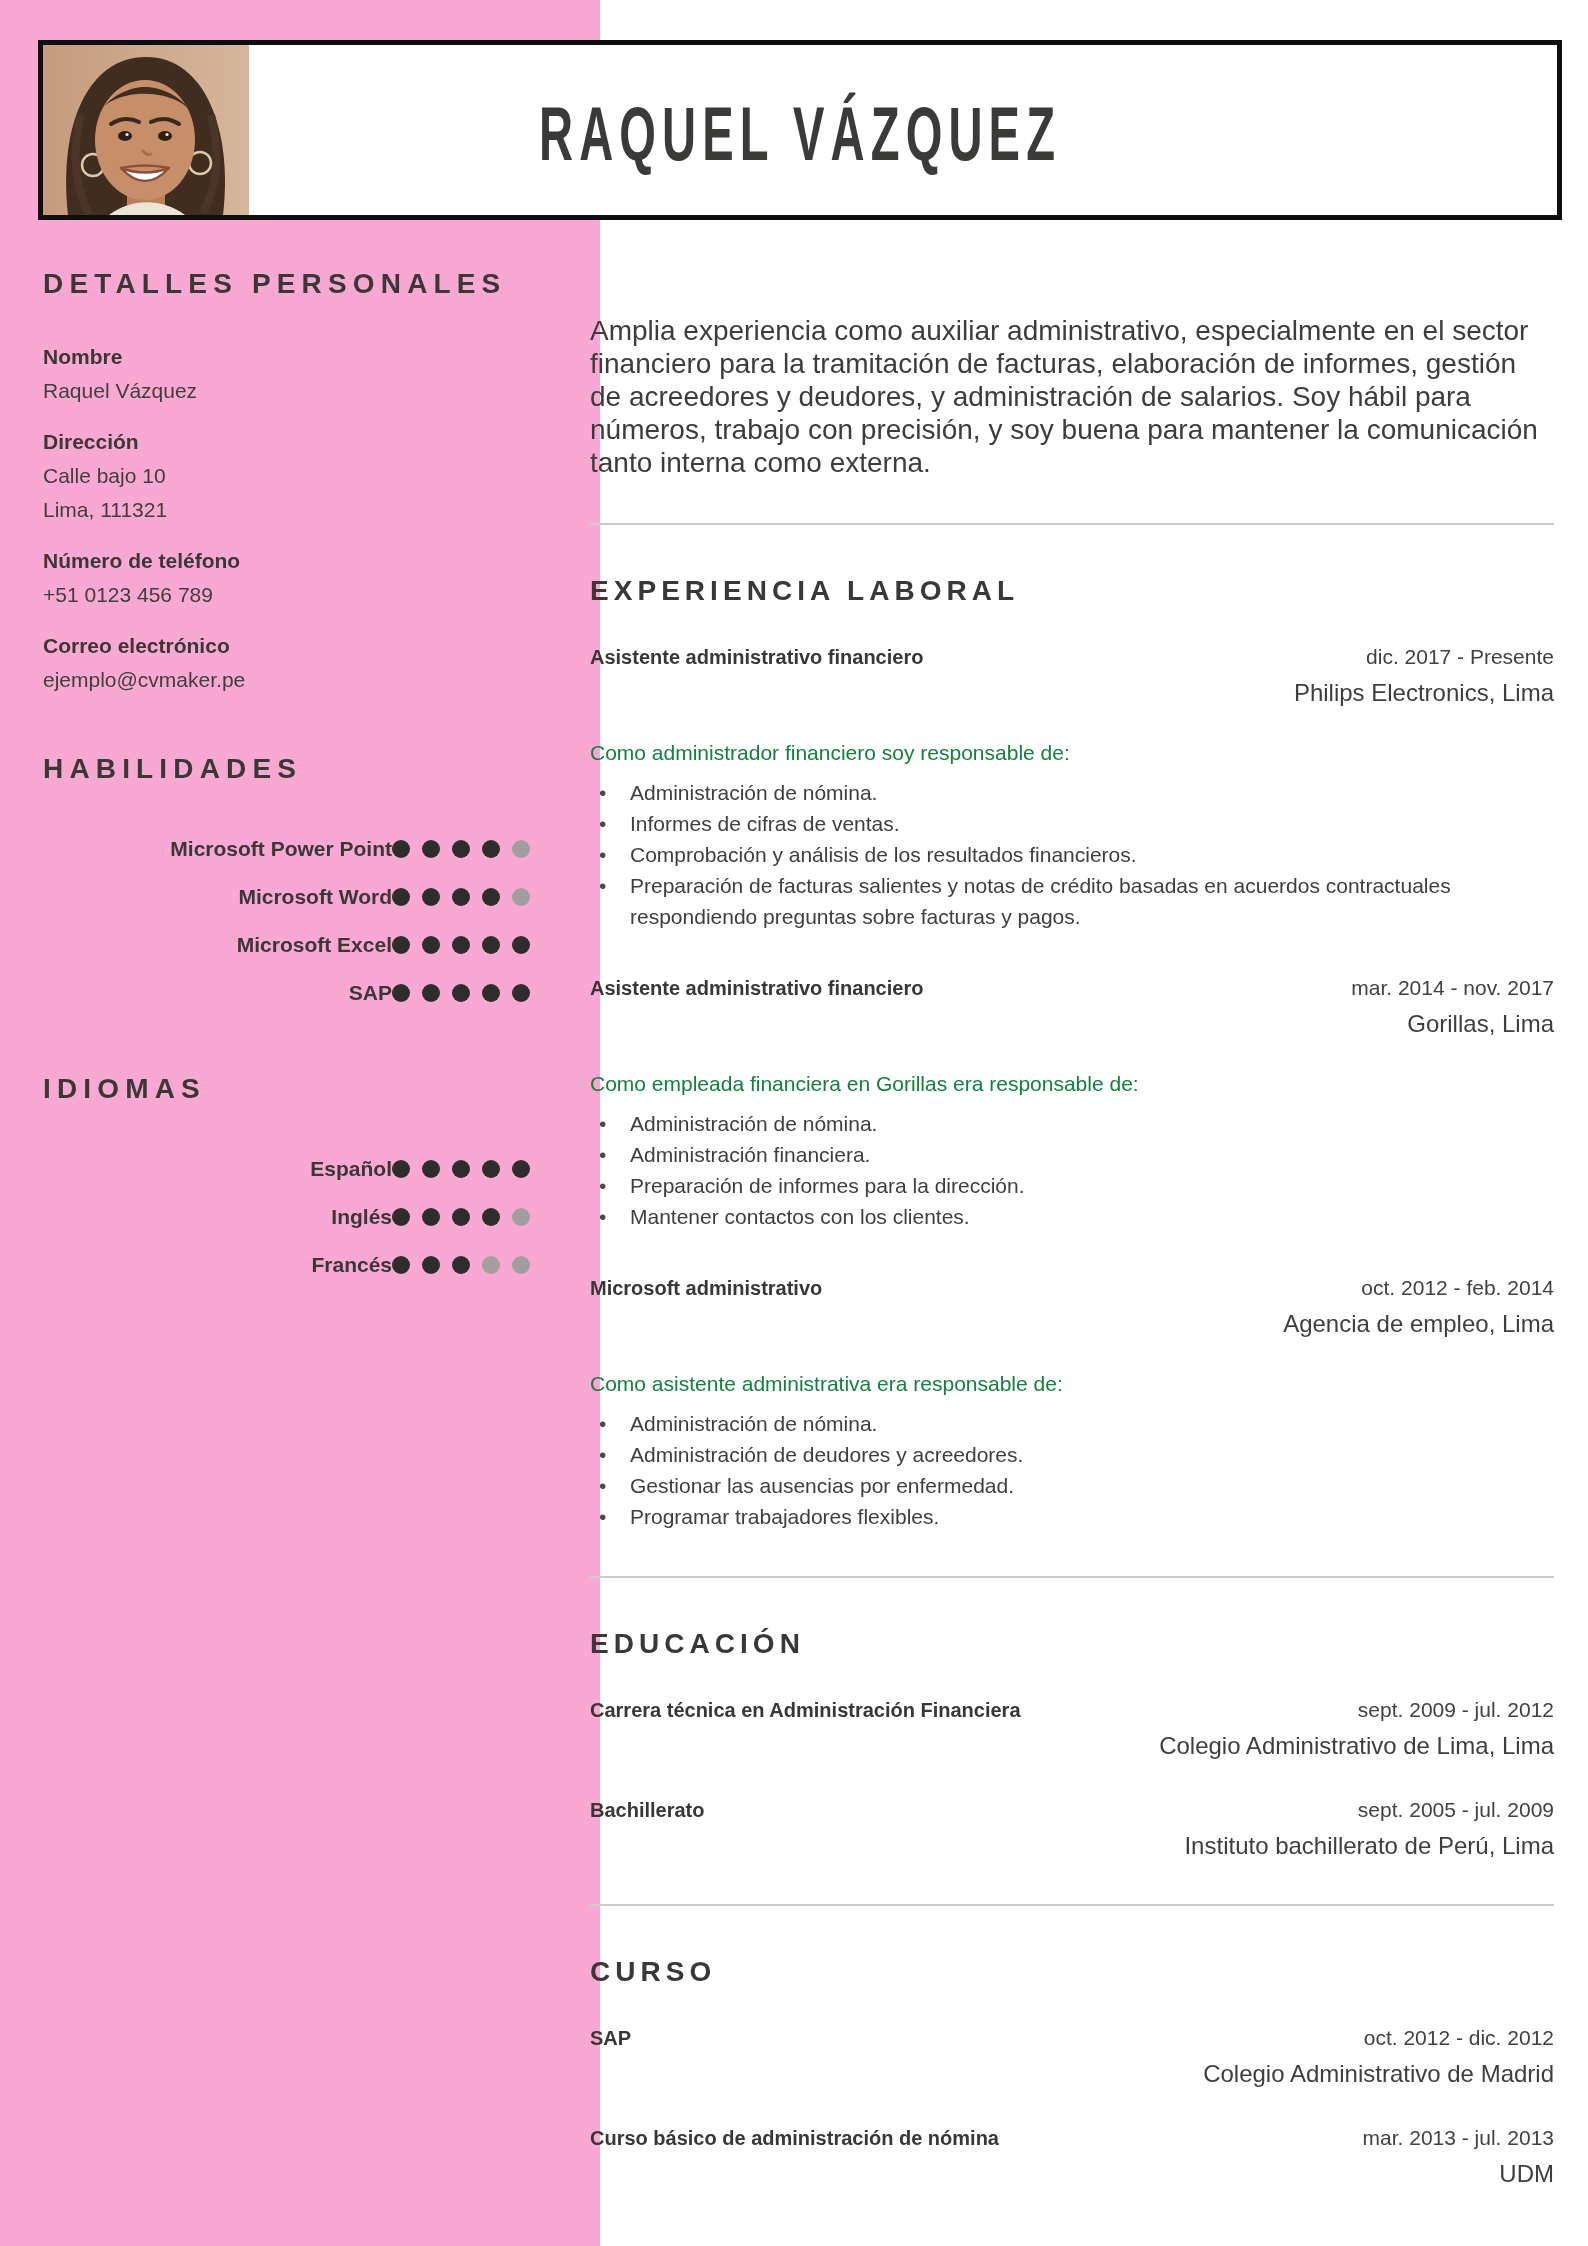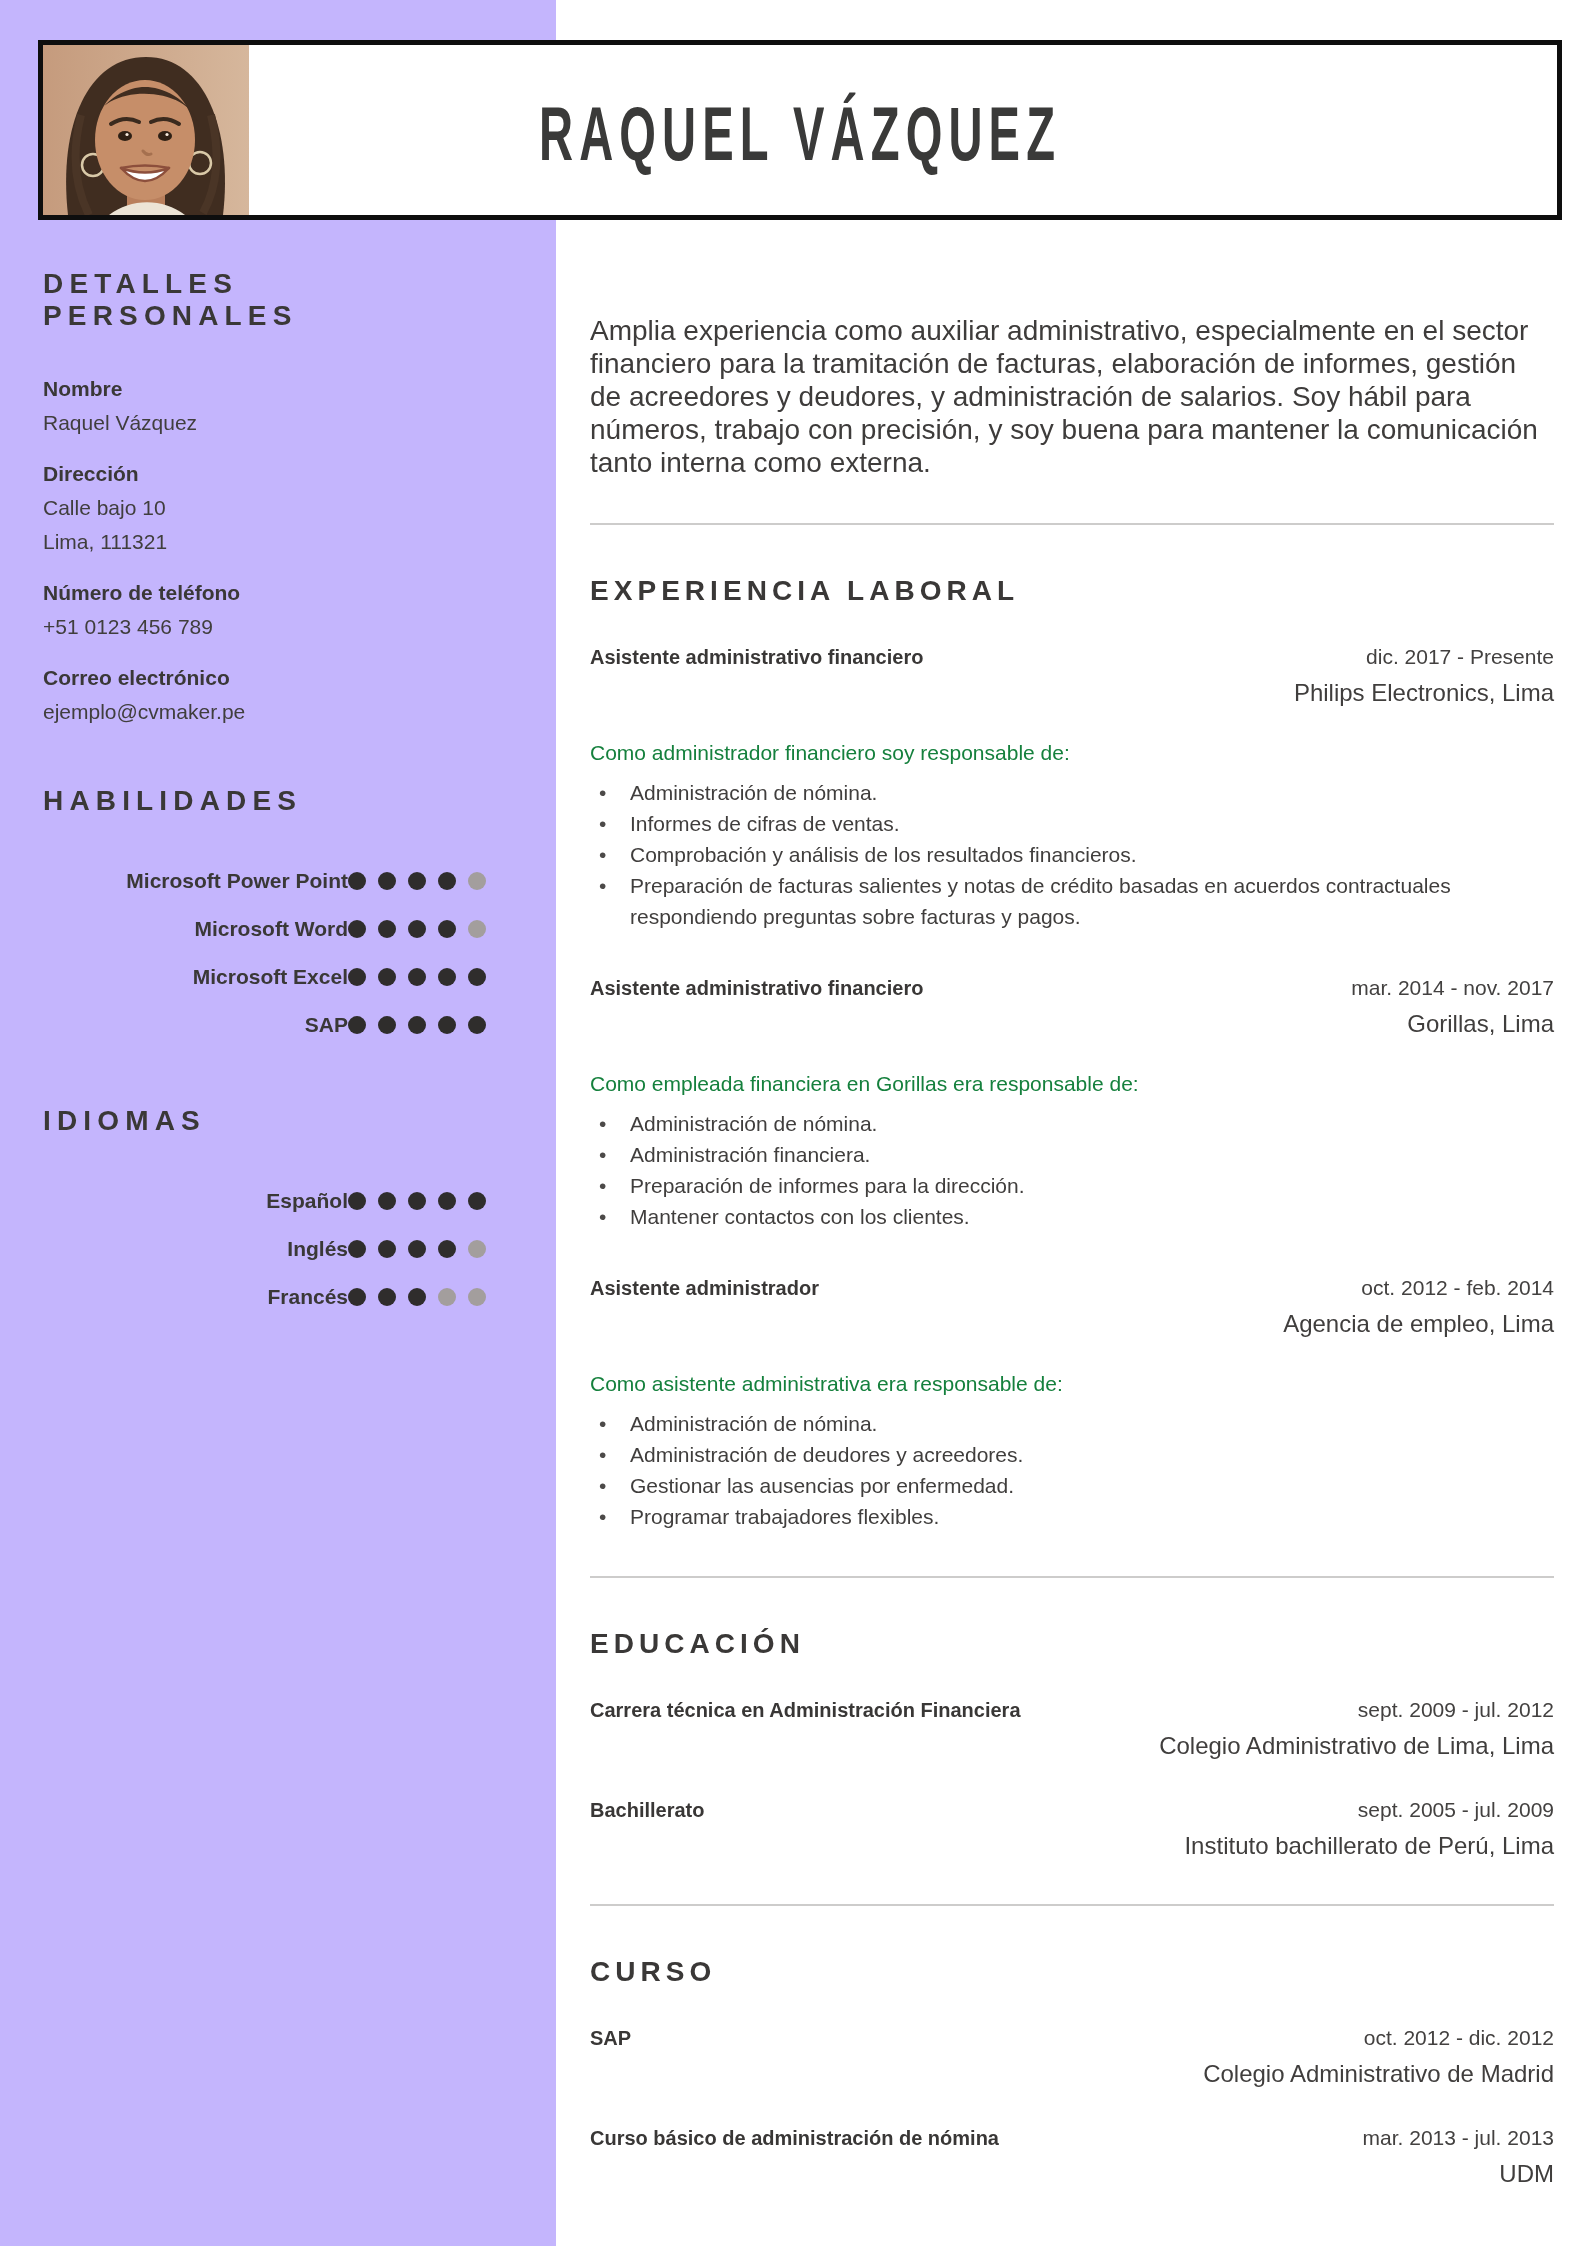--- a/index.html
+++ b/index.html
@@ -1,20 +1,20 @@
 <!DOCTYPE html>
 <html><head>
 <meta charset="utf-8">
 <style>
   html,body{margin:0;padding:0;}
   body{font-family:"Liberation Sans","DejaVu Sans",sans-serif;background:#ffffff;}
   .page{position:relative;width:1588px;height:2246px;background:#ffffff;overflow:hidden;color:#3d3b3a;}
 
   
-  .sidebar{position:absolute;left:0;top:0;width:556px;height:100%;background:#c4b5fd;box-sizing:border-box;}
+  .sidebar{position:absolute;left:0;top:0;width:600px;height:100%;background:#f9a8d4;box-sizing:border-box;}
   .sidebar-inner{padding:268px 70px 0 43px;}
   .side-title{font-size:28px;font-weight:700;letter-spacing:0.22em;color:#3a3837;margin:0 0 40px 0;}
   .field{margin-bottom:17px;}
   .flabel{font-size:21px;font-weight:700;line-height:34px;color:#3a3837;}
   .fvalue{font-size:21px;line-height:34px;color:#403e3d;}
   .side-section{margin-top:56px;}
   .skill-row{display:flex;justify-content:flex-end;align-items:center;height:48px;}
   .slabel{font-size:21px;font-weight:700;color:#3a3837;white-space:nowrap;}
   .dots{display:flex;gap:12px;flex:none;}
   .dot{width:18px;height:18px;border-radius:50%;background:#a39e9d;display:inline-block;}
@@ -261,21 +261,21 @@
 
                 <li>Preparación de informes para la dirección.</li>
 
                 <li>Mantener contactos con los clientes.</li>
 
               </ul>
           </article>
 
           <article class="job">
             <div class="entry-head">
-              <span class="role">Asistente administrador</span>
+              <span class="role">Microsoft administrativo</span>
               <span class="dates">oct. 2012 - feb. 2014</span>
             </div>
             <div class="company">Agencia de empleo, Lima</div>
             <div class="intro">Como asistente administrativa era responsable de:</div>
             <ul class="bullets">
 
                 <li>Administración de nómina.</li>
 
                 <li>Administración de deudores y acreedores.</li>
 

